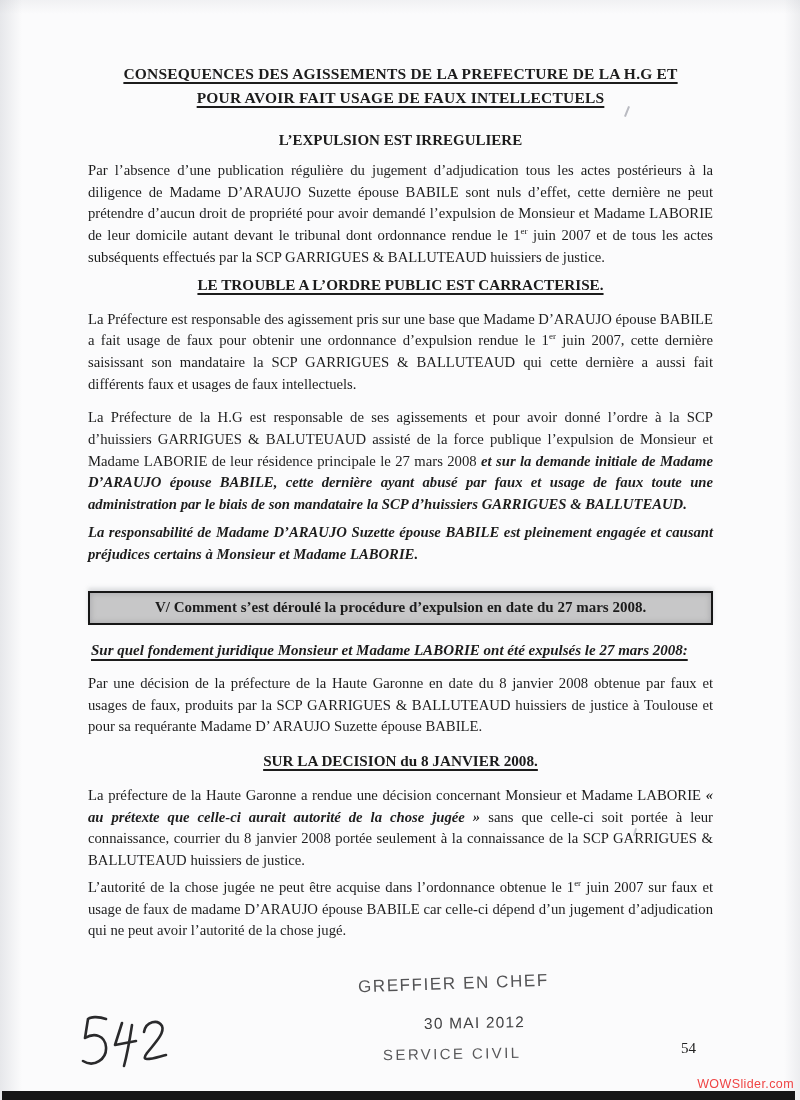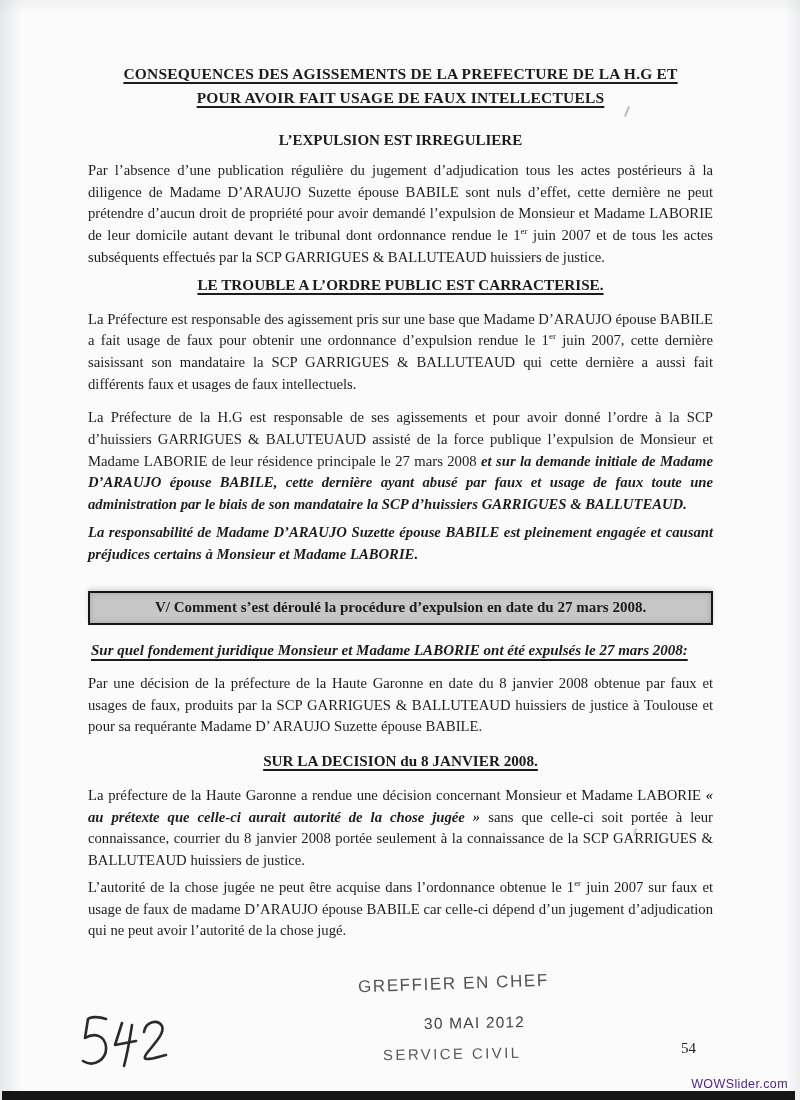--- a/index.html
+++ b/index.html
@@ -157,24 +157,24 @@
   .bottom-bar {
     position: absolute;
     left: 2px; right: 5px; bottom: 0;
     height: 9px;
     background: #161617;
     z-index: 6;
   }
 
   .watermark {
     position: absolute;
-    right: 12px; bottom: 9px;
+    right: 6px; bottom: 9px;
     font-family: "Liberation Sans", sans-serif;
     font-size: 12.5px;
-    color: #4c1d95;
+    color: #ef4444;
     letter-spacing: 0.4px;
     z-index: 7;
   }
 
   .speck { position: absolute; background: transparent; z-index: 3; }
   .speck-1 {
     left: 626px; top: 106px; width: 2px; height: 11px;
     border-left: 2px solid #b9bac1; transform: rotate(22deg);
   }
   .speck-2 {

